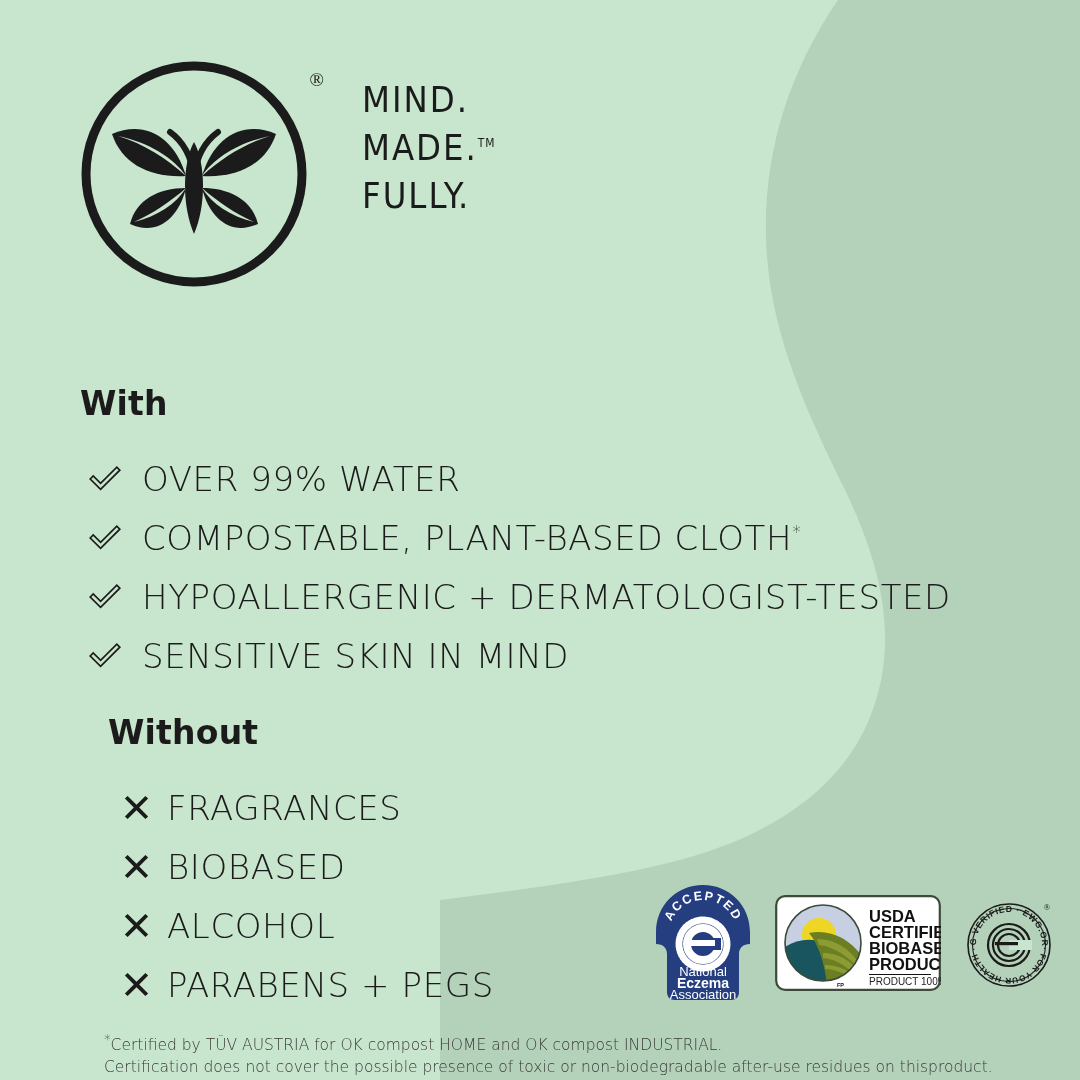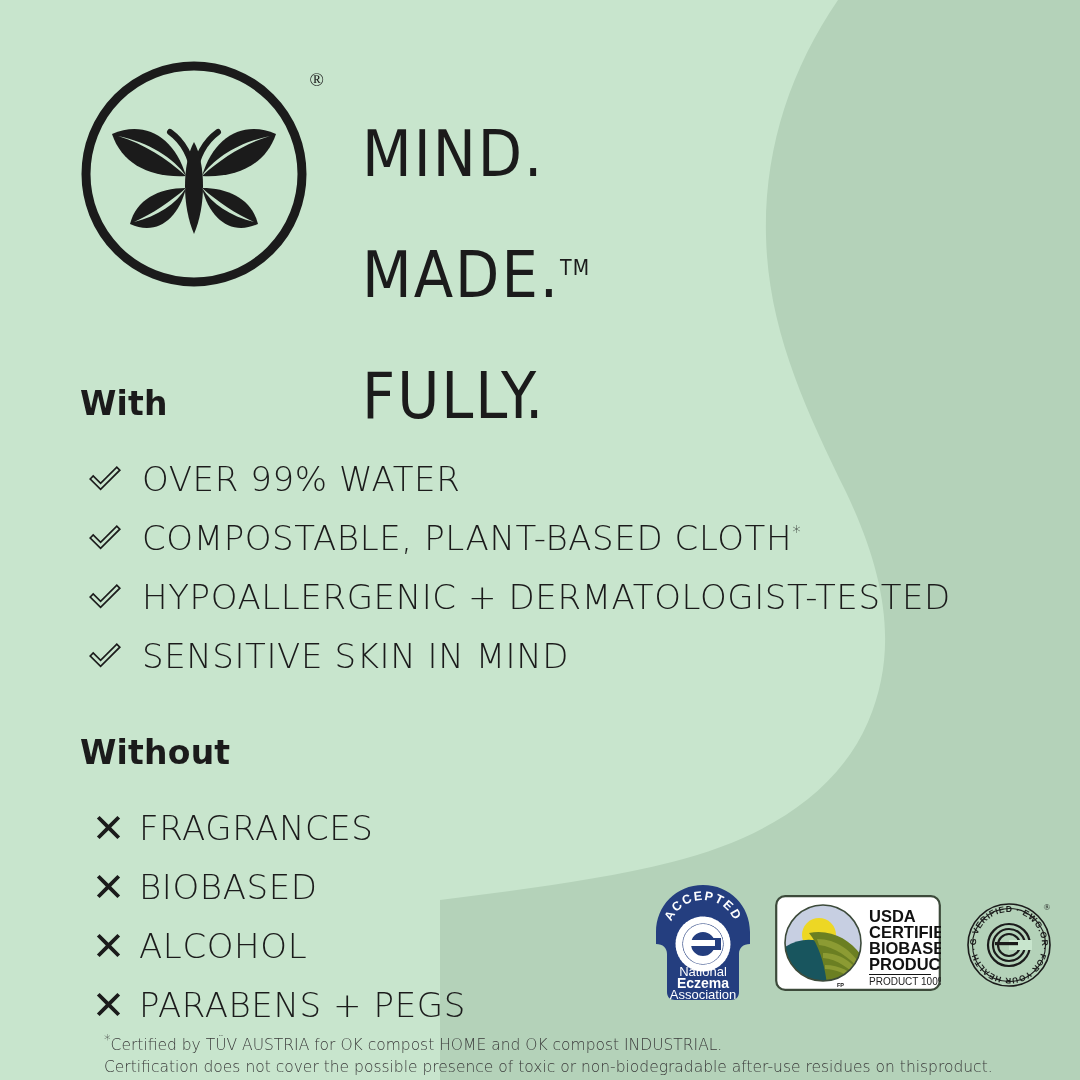--- a/index.html
+++ b/index.html
@@ -54,43 +54,42 @@
     top: 12px;
     font-size: 19px;
     line-height: 1;
     color: #1b1b1b;
     font-family: "Liberation Serif", serif;
   }
   #wordmark {
     padding-top: 18px;
   }
   .wordmark-line {
-    font-size: 64px;
+    font-size: 36px;
     letter-spacing: 2.0px;
     line-height: 1.33;
     font-weight: 400;
     color: #1b1b1b;
     white-space: nowrap;
     font-family: "DejaVu Sans", sans-serif;
     font-stretch: semi-condensed;
-    margin-top: 36px;
   }
   .wordmark-line sup {
     font-size: 0.33em;
     vertical-align: super;
     letter-spacing: 1px;
   }
 
   
   .section {
     position: absolute;
     left: 80px;
   }
   #section-with  { top: 384px; }
-  #section-without { top: 733px; }
+  #section-without { top: 713px; margin-left: 28px; }
 
   .section-heading {
     font-size: 33px;
     font-weight: 700;
     letter-spacing: 0.2px;
     color: #1b1b1b;
     margin: 0 0 26px 0;
     font-family: "DejaVu Sans", sans-serif;
   }
 

